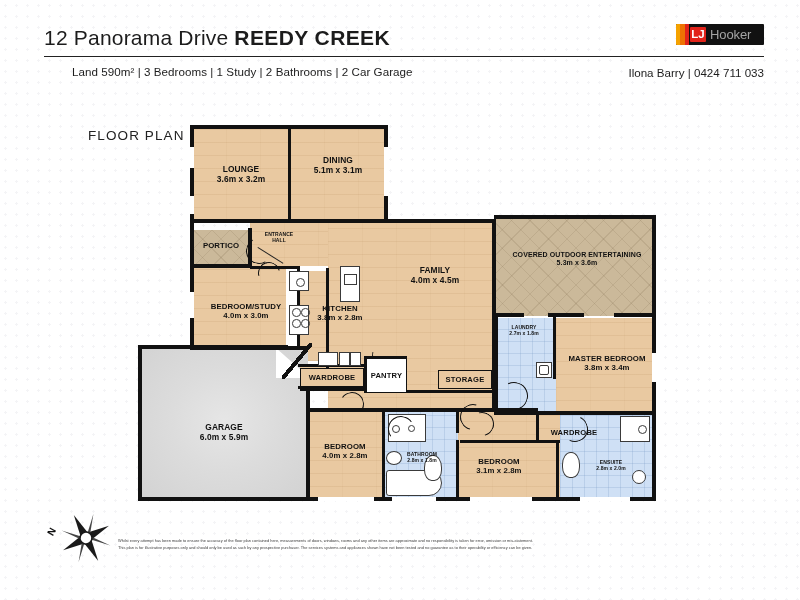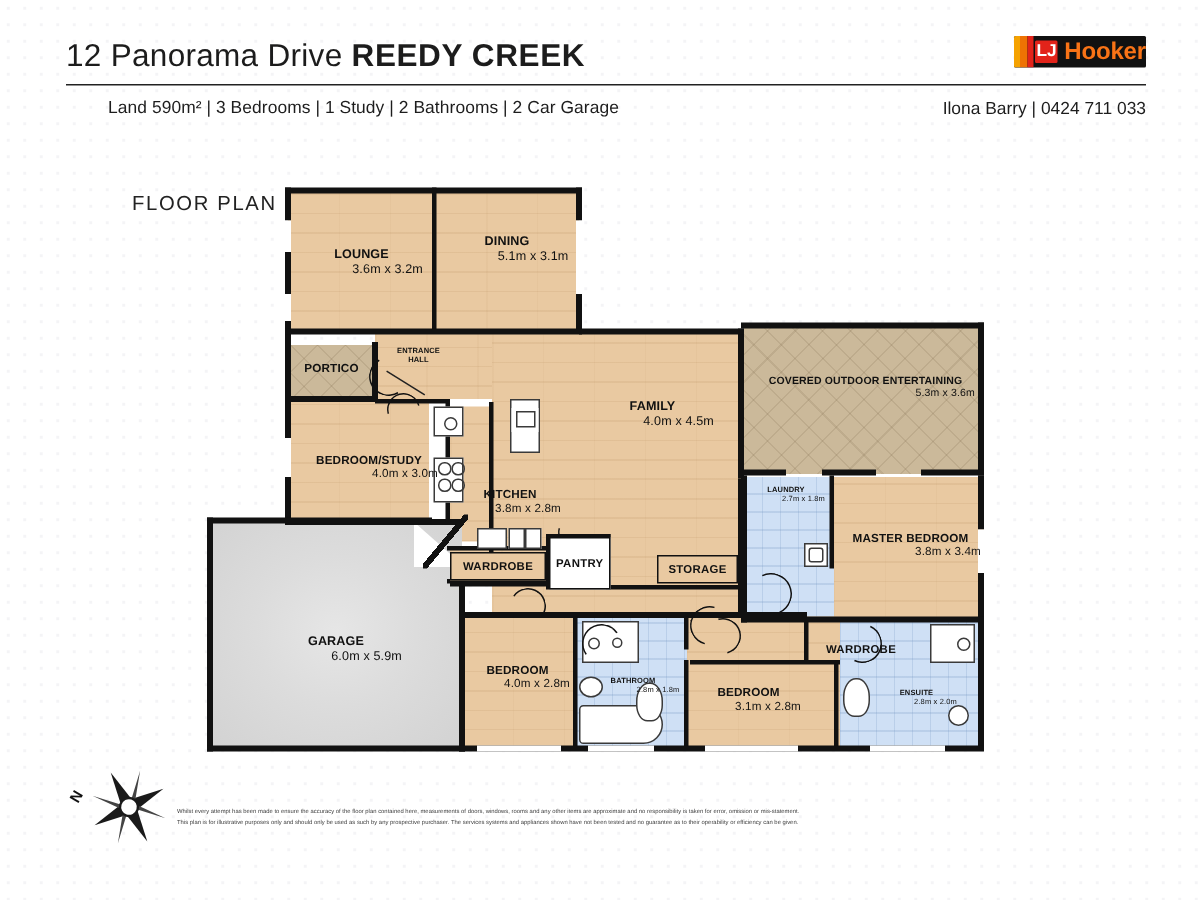--- a/index.html
+++ b/index.html
@@ -28,21 +28,21 @@
   
   #logo{position:absolute;right:0;top:-2px;width:88px;height:21px;background:#111;
         border-radius:1px;display:flex;align-items:center;overflow:hidden;}
   #logo .bars{width:13px;height:21px;display:flex;}
   #logo .bars i{display:block;width:4.3px;height:100%;}
   #logo .b1{background:#f5a200;}
   #logo .b2{background:#ee7203;}
   #logo .b3{background:#e2231a;}
   #logo .ljbox{width:16px;height:15px;background:#e2231a;color:#fff;font-weight:700;
         font-size:11.5px;line-height:15px;text-align:center;margin-left:1px;border-radius:1px;}
-  #logo .word{color:#f97316;font-weight:700;font-size:16px;margin-left:4px;letter-spacing:-.1px;}
+  #logo .word{color:#a3a3a3;font-weight:400;font-size:13px;margin-left:4px;letter-spacing:-.1px;}
   #agent{position:absolute;right:0;top:40px;font-size:11.6px;color:#1d1d1d;white-space:nowrap;}
 
   
   #fp-title{position:absolute;left:88px;top:128px;font-size:13.5px;letter-spacing:1.1px;color:#222;}
 
   
   #plan{position:absolute;left:0;top:0;width:800px;height:600px;}
 
   .room{position:absolute;box-sizing:border-box;}
   
@@ -70,21 +70,21 @@
   .f-white{background:#ffffff;}
 
   
   .wall{position:absolute;background:#111;}
   .winv{position:absolute;background:#ffffff;}
 
   
   .lab{position:absolute;text-align:center;color:#111;font-weight:700;
        line-height:1.15;letter-spacing:.1px;white-space:nowrap;}
   .lab .nm{display:block;}
-  .lab .dm{display:block;font-weight:400;text-align:right;}
+  .lab .dm{display:block;font-weight:700;}
   .l11{font-size:8.4px;}
   .l10{font-size:7.8px;}
   .l9{font-size:7px;}
   .l7{font-size:5px;}
 
   .boxlab{position:absolute;background:#e9c9a1;border:1.6px solid #111;
           display:flex;align-items:center;justify-content:center;
           font-size:7.6px;font-weight:700;color:#111;letter-spacing:.2px;}
 
   
@@ -322,21 +322,21 @@
       <span class="nm">ENTRANCE</span>
       <span class="nm">HALL</span>
     </div>
     <div class="leader" style="left:258px;top:247px;width:30px;transform:rotate(32deg);"></div>
 
     <div class="lab l10" style="left:200px;top:303px;width:92px;">
       <span class="nm">BEDROOM/STUDY</span>
       <span class="dm">4.0m x 3.0m</span>
     </div>
 
-    <div class="lab l10" style="left:306px;top:326px;width:68px;">
+    <div class="lab l10" style="left:306px;top:305px;width:68px;">
       <span class="nm">KITCHEN</span>
       <span class="dm">3.8m x 2.8m</span>
     </div>
 
     <div class="lab l11" style="left:394px;top:266px;width:82px;">
       <span class="nm">FAMILY</span>
       <span class="dm">4.0m x 4.5m</span>
     </div>
 
     <div class="lab l9" style="left:504px;top:251px;width:146px;">

